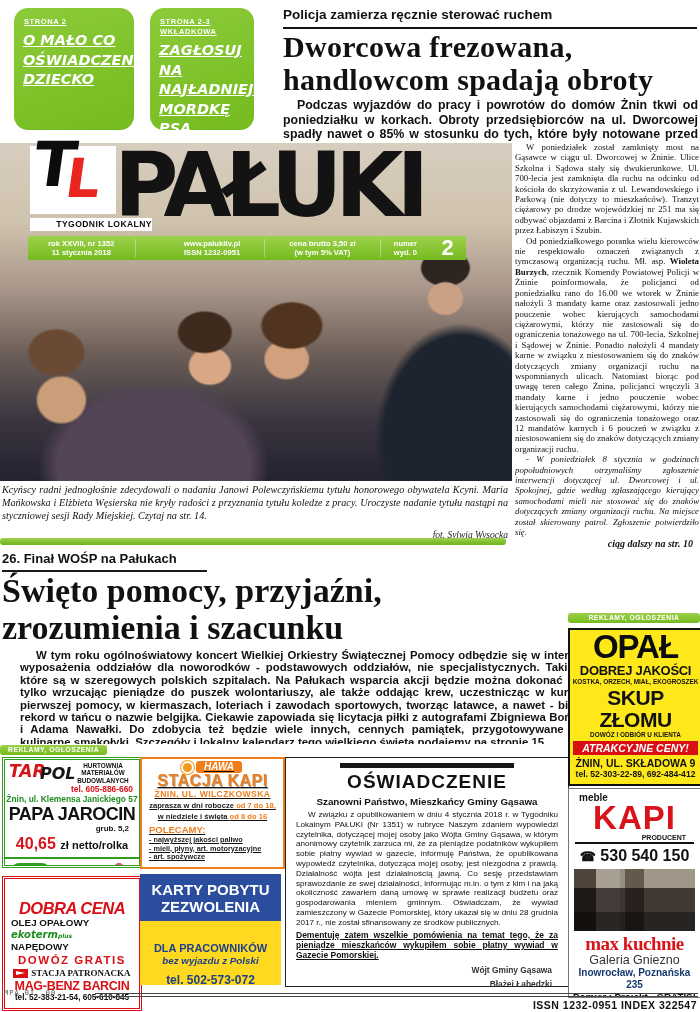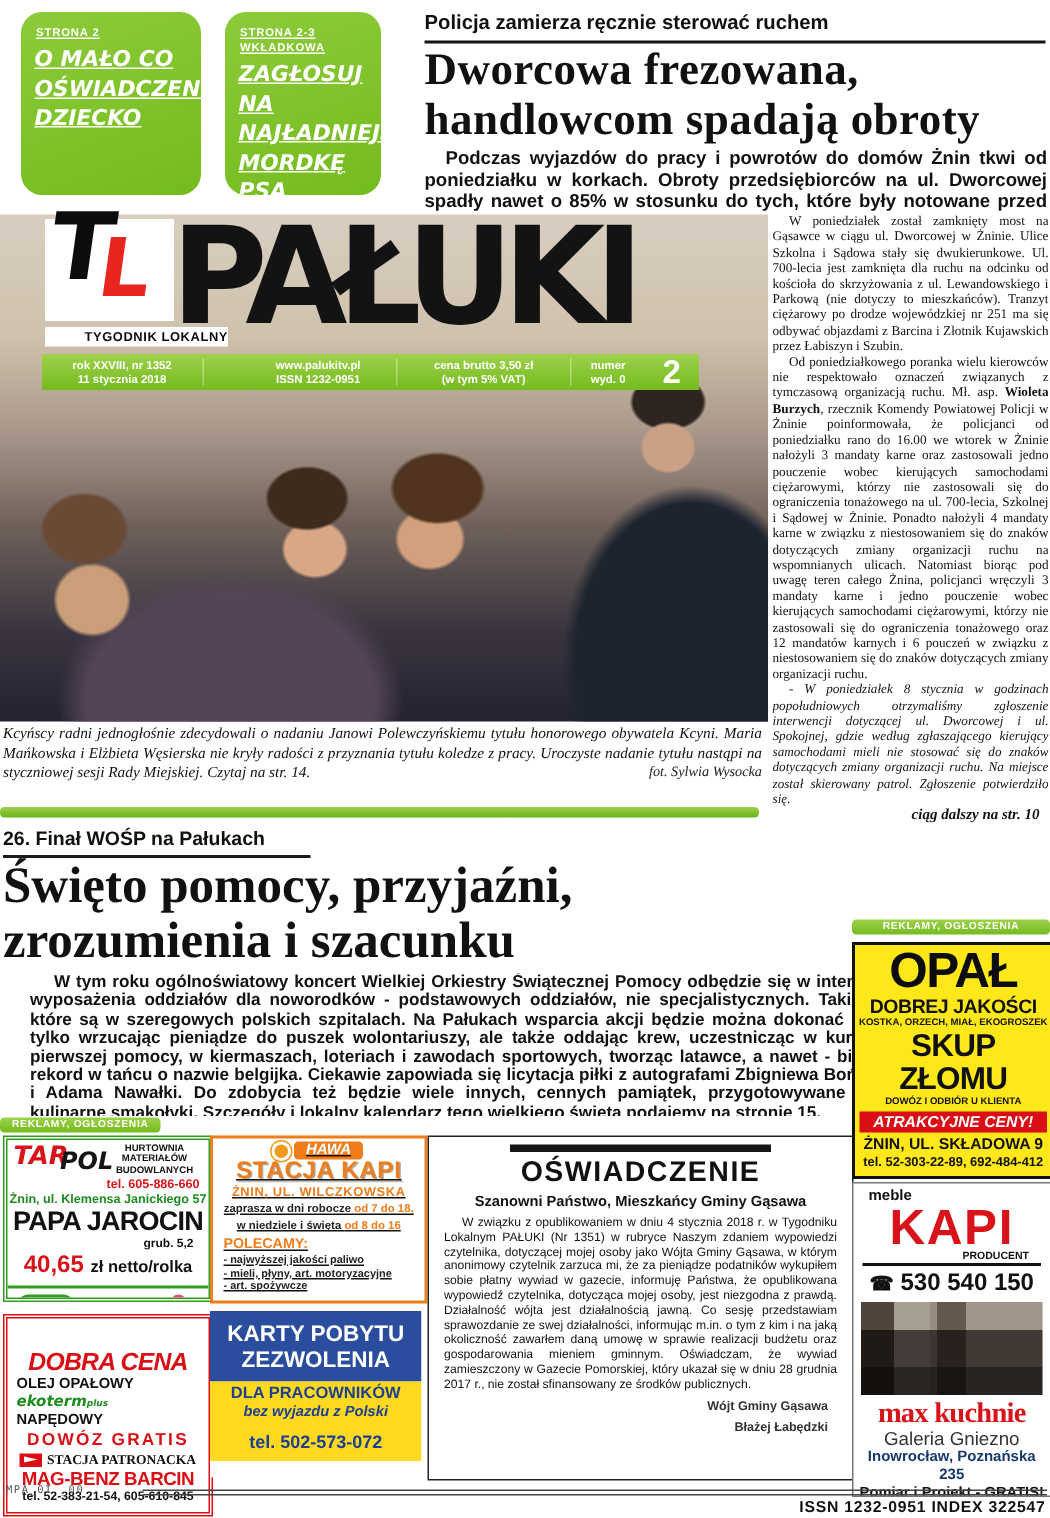--- a/index.html
+++ b/index.html
@@ -61,21 +61,21 @@
   .col-right p{margin:0;font:400 8.8px/10.4px "Liberation Serif","DejaVu Serif",serif;
                text-align:justify;}
   .col-right p.ind{text-indent:11px;}
   .col-right p.quote{font-style:italic;text-indent:11px;}
   .col-right p.cont{font:700 italic 10px/14px "Liberation Serif",serif;text-align:right;padding-right:6px;}
   .col-right b{font-weight:700;}
 
   
   .caption{left:2px;top:483px;width:506px;font:italic 400 10.2px/13px "Liberation Serif",serif;
            text-align:justify;}
-  .credit{right:192px;top:509px;font:italic 400 9.5px/12px "Liberation Serif",serif;color:#222;}
+  .credit{right:192px;top:529px;font:italic 400 9.5px/12px "Liberation Serif",serif;color:#222;}
 
   .divider{left:0;top:538px;width:506px;height:7px;border-radius:3px;
            background:linear-gradient(180deg,#9ed14c,#6cb31a);}
 
   
   .kicker-wosp{left:2px;top:551px;font:700 13px/16px "Liberation Sans",sans-serif;
                border-bottom:2px solid #1a1a1a;padding:0 30px 3px 0;display:inline-block;}
   .headline-wosp{left:2px;top:572px;width:540px;font:700 34px/37px "Liberation Serif",serif;
                  white-space:pre-line;margin:0;}
   .body-wosp{left:20px;top:649px;width:564px;height:95px;overflow:hidden;
@@ -167,21 +167,21 @@
   .orlen{width:15px;height:9px;background:#d90f15;position:relative;display:inline-block;}
   .orlen:after{content:"";position:absolute;left:3px;top:2px;border-left:9px solid #fff;
                border-top:2.5px solid transparent;border-bottom:2.5px solid transparent;}
   .dc-brand{font:900 12.5px/14px "Liberation Sans",sans-serif;color:#d90f15;letter-spacing:-.3px;}
   .dc-phone{font:900 8.2px/10px "Liberation Sans",sans-serif;}
 
   .ad.karty{left:140px;top:874px;width:141px;height:111px;border:none;}
   .karty-top{background:#2a4d9e;color:#fff;padding:7px 0 6px 0;}
   .karty-l1{font:900 15px/17px "Liberation Sans",sans-serif;}
   .karty-l2{font:900 15px/17px "Liberation Sans",sans-serif;}
-  .karty-bottom{background:#ffd91f;color:#1d3f8f;padding:2px 0 6px 0;}
+  .karty-bottom{background:#ffd91f;color:#1d3f8f;padding:21px 0 6px 0;}
   .karty-l3{font:900 11px/13px "Liberation Sans",sans-serif;}
   .karty-l4{font:800 italic 9.8px/12px "Liberation Sans",sans-serif;}
   .karty-phone{font:900 12px/14px "Liberation Sans",sans-serif;margin-top:6px;}
 
   
   .print-code{left:4px;top:989px;font:400 7px/9px "DejaVu Sans Mono",monospace;color:#555;letter-spacing:1px;}
   .foot-line{left:95px;top:993px;width:603px;height:0;border-top:4px double #444;}
   .foot-issn{right:3px;top:999px;font:800 10.5px/12px "Liberation Sans",sans-serif;letter-spacing:.5px;}
 </style>
 </head>
@@ -277,20 +277,21 @@
     <div class="hawa-item">- najwyższej jakości paliwo</div>
     <div class="hawa-item">- mieli, płyny, art. motoryzacyjne</div>
     <div class="hawa-item">- art. spożywcze</div>
   </div>
 
   <div class="ad osw">
     <div class="osw-rule"></div>
     <div class="osw-title">OŚWIADCZENIE</div>
     <div class="osw-sal">Szanowni Państwo, Mieszkańcy Gminy Gąsawa</div>
     <div class="osw-body">W związku z opublikowaniem w dniu 4 stycznia 2018 r. w Tygodniku Lokalnym PAŁUKI (Nr 1351) w rubryce Naszym zdaniem wypowiedzi czytelnika, dotyczącej mojej osoby jako Wójta Gminy Gąsawa, w którym anonimowy czytelnik zarzuca mi, że za pieniądze podatników wykupiłem sobie płatny wywiad w gazecie, informuję Państwa, że opublikowana wypowiedź czytelnika, dotycząca mojej osoby, jest niezgodna z prawdą. Działalność wójta jest działalnością jawną. Co sesję przedstawiam sprawozdanie ze swej działalności, informując m.in. o tym z kim i na jaką okoliczność zawarłem daną umowę w sprawie realizacji budżetu oraz gospodarowania mieniem gminnym. Oświadczam, że wywiad zamieszczony w Gazecie Pomorskiej, który ukazał się w dniu 28 grudnia 2017 r., nie został sfinansowany ze środków publicznych.</div>
+    <div class="osw-emph">Dementuję zatem wszelkie pomówienia na temat tego, że za pieniądze mieszkańców wykupiłem sobie płatny wywiad w Gazecie Pomorskiej.</div>
     <div class="osw-sign">Wójt Gminy Gąsawa</div>
     <div class="osw-sign">Błażej Łabędzki</div>
   </div>
 
   <div class="ad opal">
     <div class="opal-title">OPAŁ</div>
     <div class="opal-sub">DOBREJ JAKOŚCI</div>
     <div class="opal-types">KOSTKA, ORZECH, MIAŁ, EKOGROSZEK</div>
     <div class="opal-scrap">SKUP ZŁOMU</div>
     <div class="opal-del">DOWÓZ I ODBIÓR U KLIENTA</div>

